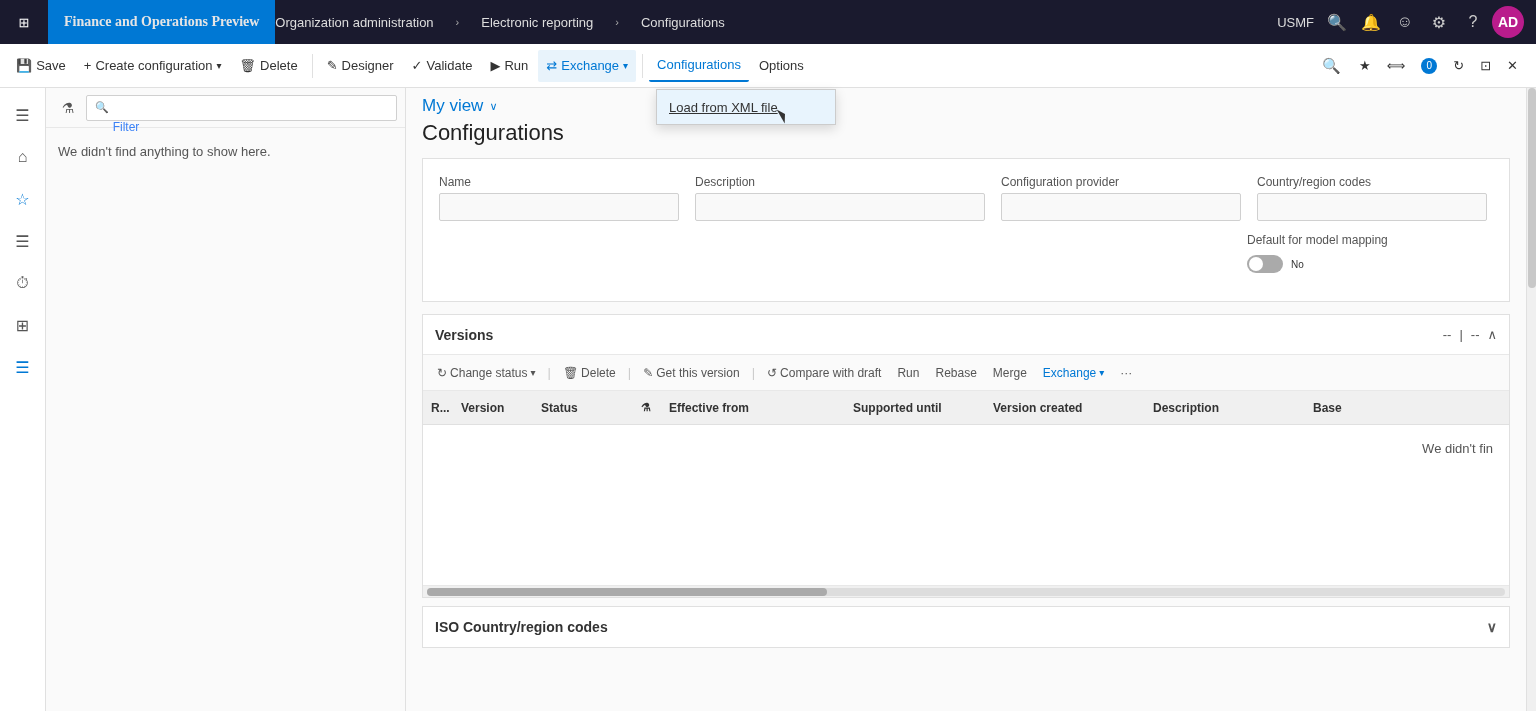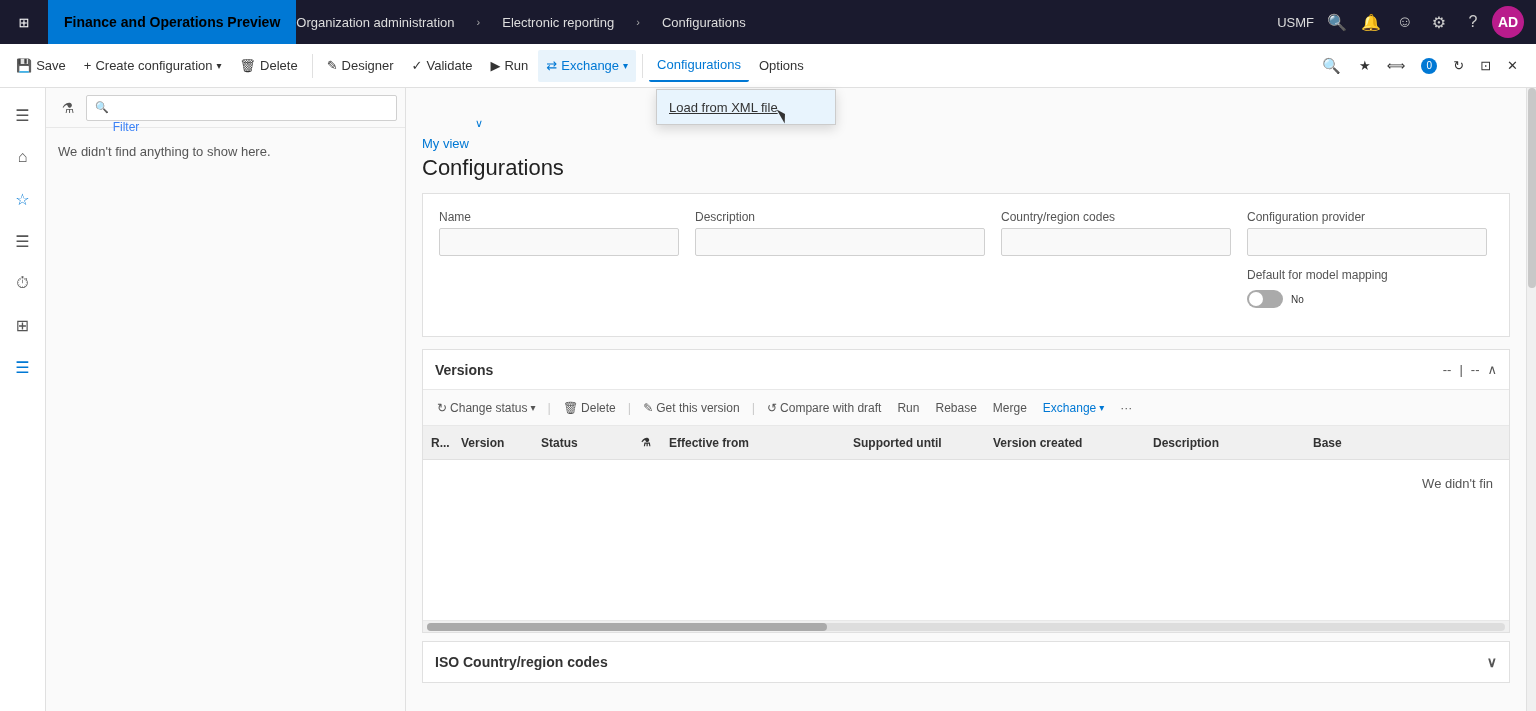--- a/index.html
+++ b/index.html
@@ -23,22 +23,23 @@
       cursor: pointer;
     }
     .top-bar-title {
       background: #0078d4;
       height: 44px;
       display: flex;
       align-items: center;
       padding: 16px 16px;
       font-size: 14px;
       font-weight: 600;
-      color: #000000;
+      color: #e5e5e5;
       white-space: nowrap;
+      font-family: Liberation Serif, serif;
     }
     .top-bar-breadcrumb {
       display: flex;
       align-items: center;
       padding: 0 0;
       gap: 22px;
       font-size: 13px;
       color: #ccc;
       flex: 1;
     }
@@ -207,24 +208,23 @@
     }
 
     
     .view-header {
       padding: 8px 16px 4px;
       display: flex;
       align-items: center;
       gap: 6px;
     }
     .view-label {
-      font-size: 13px;
+      font-size: 17px;
       color: #0078d4;
       cursor: pointer;
-      margin-top: 40px;
     }
     .view-chevron { color: #0078d4; font-size: 11px; }
 
     .page-title {
       padding: 0 16px 12px;
       font-size: 22px;
       font-weight: 300;
       color: #222;
     }
 
@@ -607,26 +607,26 @@
     <div class="form-section">
       <div class="form-row">
         <div class="form-field field-name">
           <label>Name</label>
           <input type="text" value="" style="">
         </div>
         <div class="form-field field-description">
           <label>Description</label>
           <input type="text" value="" style="">
         </div>
+        <div class="form-field field-provider">
+          <label>Configuration provider</label>
+          <input type="text" value="" style="">
+        </div>
         <div class="form-field field-country">
           <label>Country/region codes</label>
-          <input type="text" value="" style="">
-        </div>
-        <div class="form-field field-provider">
-          <label>Configuration provider</label>
           <input type="text" value="" style="">
         </div>
       </div>
       <div class="form-row">
         <div class="form-field" style="margin-left: calc(240px + 290px + 230px + 48px);">
           <label>Default for model mapping</label>
           <div class="toggle-row">
             <div class="toggle"></div>
             <span class="toggle-value">No</span>
           </div>

